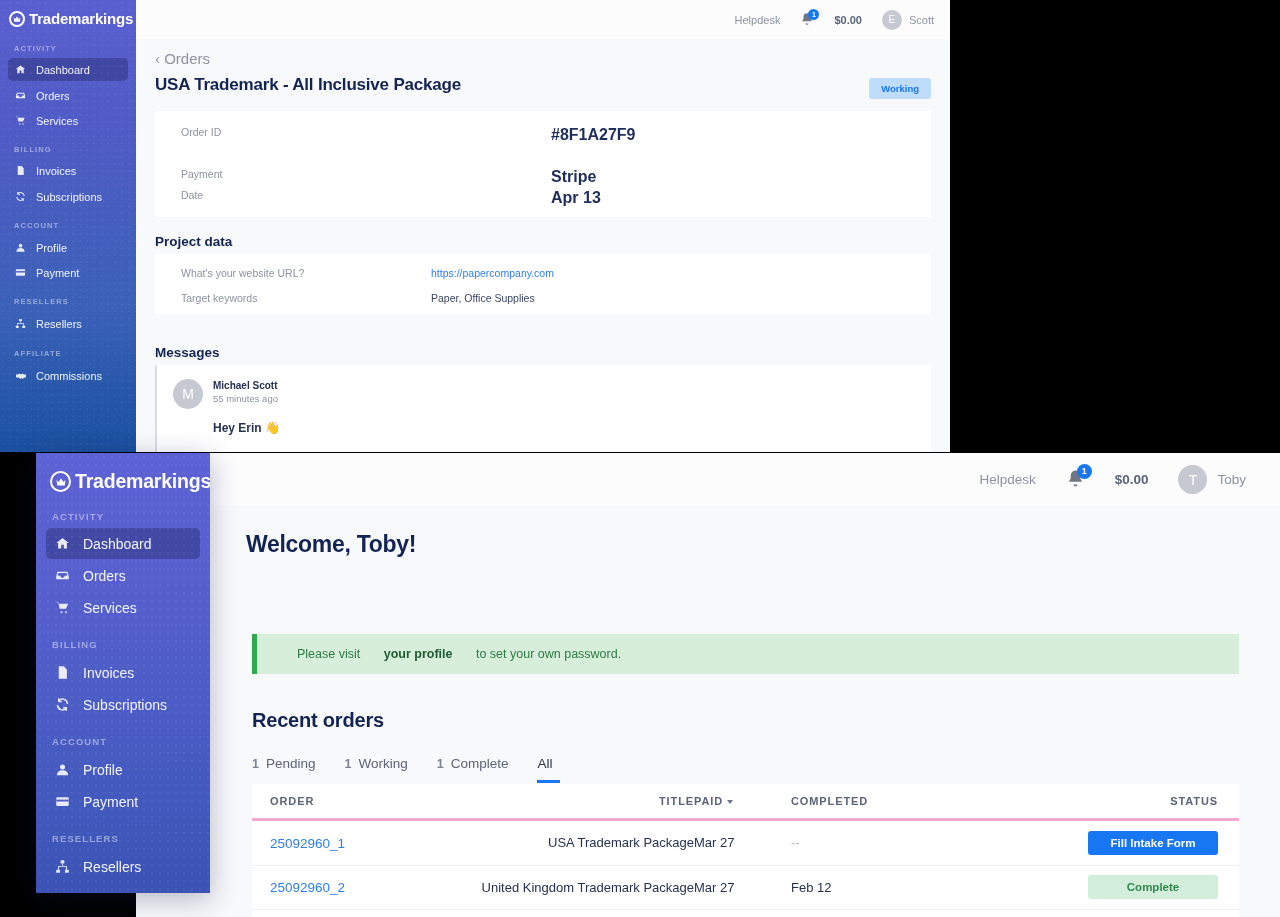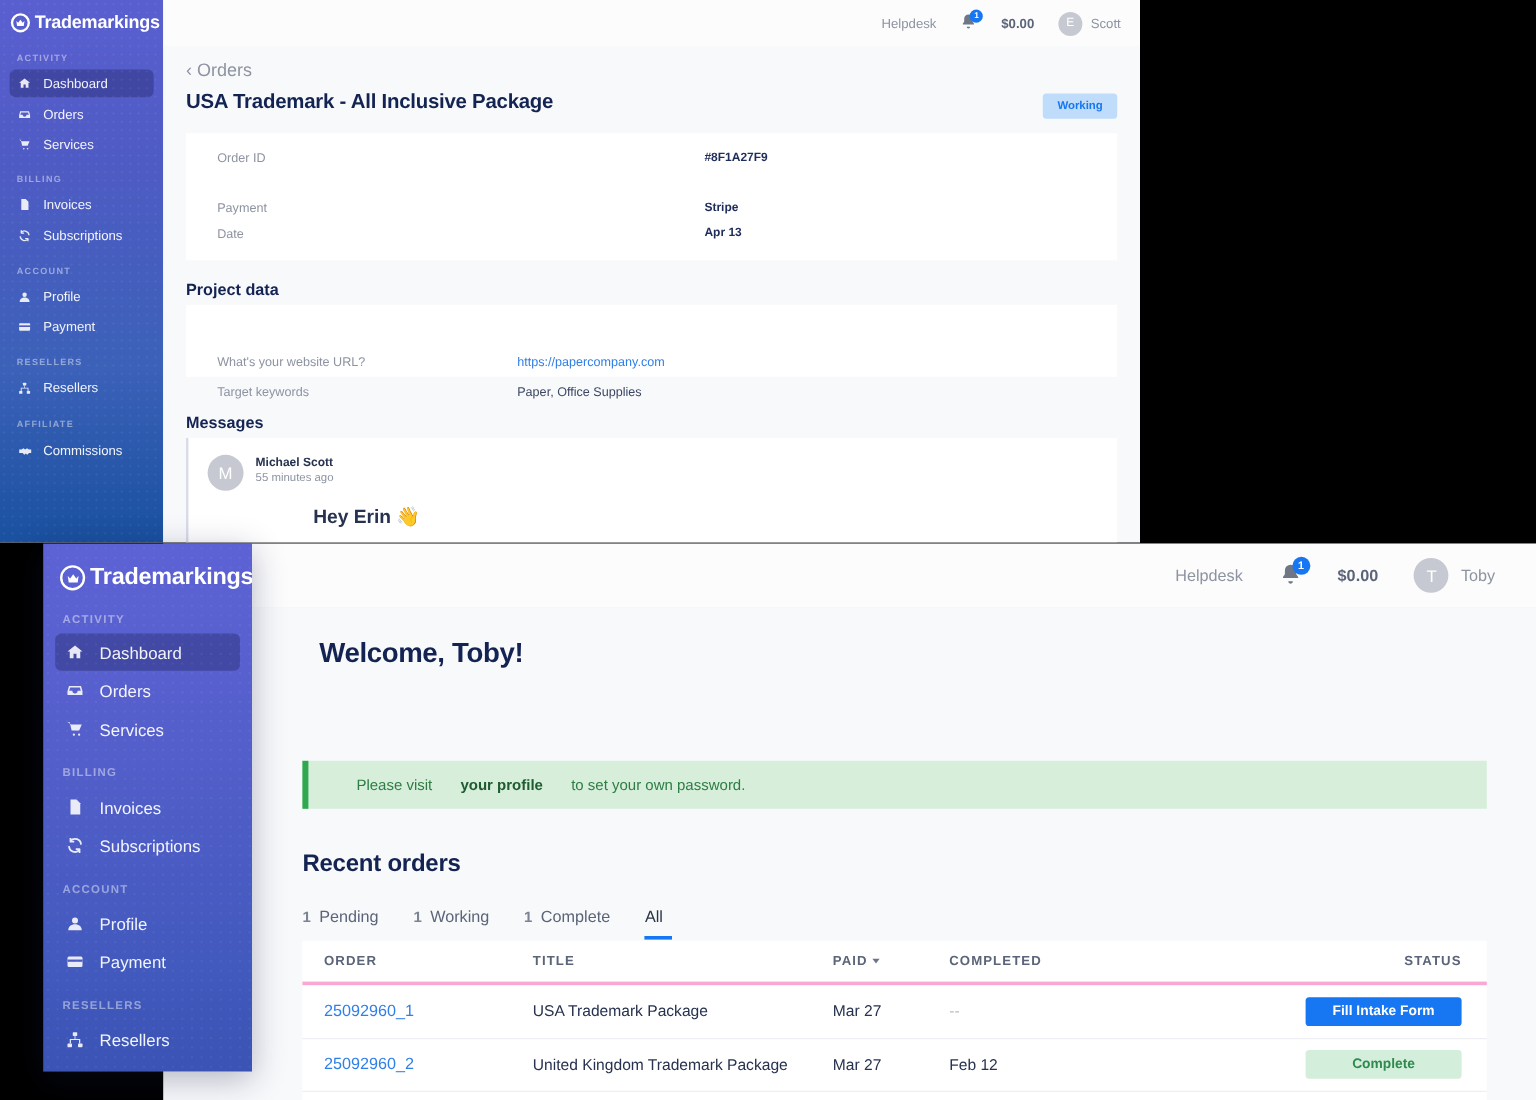--- a/index.html
+++ b/index.html
@@ -61,32 +61,32 @@
 
   #win-back .topbar { left: 136px; height: 39px; padding-right: 16px; gap: 20px; font-size: 11px; }
   #win-back .content { position: absolute; left: 136px; top: 39px; right: 0; bottom: 0; background: #f8f9fb; }
 
   .bb-crumb { position:absolute; left: 19px; top: 11px; color: #8d93a1; font-size: 15px; }
   .bb-title { position:absolute; left: 19px; top: 36px; font-size: 17px; font-weight: 700; color: #132352; letter-spacing:-.2px; }
   .bb-status { position:absolute; right: 19px; top: 39px; background: #bfdcfb; color: #1777f2; font-size: 9.5px; font-weight: 600; padding: 5px 12px; border-radius: 3px; }
   .bb-card1 { position:absolute; left: 19px; top: 72px; right: 19px; height: 106px; background:#fff; }
   .bb-card1 .kv-row { position:absolute; left: 26px; right: 20px; }
   .bb-card1 .kv-k { width: 370px; font-size: 10.5px; }
-  .bb-card1 .kv-v { font-size: 10px; margin-left: 36px; }
+  .bb-card1 .kv-v { font-size: 16px; }
   .bb-h-project { position:absolute; left: 19px; top: 195px; font-size: 13.5px; }
   .bb-card2 { position:absolute; left: 19px; top: 215px; right: 19px; height: 60px; background:#fff; }
-  .bb-card2 .kv-row { position:absolute; left: 26px; right: 20px; margin-top: 29px; }
+  .bb-card2 .kv-row { position:absolute; left: 26px; right: 20px; }
   .bb-card2 .kv-k { width: 250px; font-size: 10.5px; }
   .bb-link { color: #2f7fe8; font-size: 10.5px; }
   .bb-h-msg { position:absolute; left: 19px; top: 306px; font-size: 13.5px; }
   .bb-card3 { position:absolute; left: 19px; top: 326px; right: 19px; bottom: 0; background:#fff; border-left: 2px solid #d8dce6; }
   .msg-av { position:absolute; left: 16px; top: 14px; width: 30px; height: 30px; border-radius: 50%; background:#c6c9d1; color:#fff; display:flex; align-items:center; justify-content:center; font-size: 14px; }
   .msg-name { position:absolute; left: 56px; top: 15px; font-size: 10px; font-weight: 700; color:#26324f; }
   .msg-time { position:absolute; left: 56px; top: 28px; font-size: 9.5px; color:#8d93a1; }
-  .msg-body { position:absolute; left: 56px; top: 56px; font-size: 16px; font-weight: 700; color:#26324f;margin-left:48px; }
+  .msg-body { position:absolute; left: 56px; top: 56px; font-size: 12px; font-weight: 700; color:#26324f; }
 
   
   #win-front { left: 136px; top: 453px; width: 1144px; height: 464px; background: #f8f9fb; }
   #win-front .topbar { left: 74px; height: 53px; padding-right: 34px; gap: 30px; font-size: 13.5px; }
   #win-front .content { position: absolute; left: 74px; top: 53px; right: 0; bottom: 0; background: #f8f9fb; }
 
   
   #float-side {
     position: absolute; left: 36px; top: 453px; width: 174px; height: 440px;
     background: linear-gradient(178deg, #5d62d4 0%, #545fcb 38%, #4259bd 80%, #3a53b4 100%);
@@ -98,39 +98,39 @@
     background-image: radial-gradient(rgba(255,255,255,.06) 1px, transparent 1px);
     background-size: 8px 8px;
   }
   #float-side .brand { position:absolute; left: 14px; top: 17px; }
   #float-side .brand-mark { width: 21px; height: 21px; }
   #float-side .brand-text { font-size: 19.5px; }
   #float-side .nav-group { position:absolute; left: 16px; font-size: 9.5px; }
   #float-side .nav-item { position:absolute; left: 10px; right: 10px; height: 31px; padding-left: 8px; font-size: 14px; gap: 12px; }
   #float-side .nav-item .ico { width: 17px; }
 
-  .fw-title { position:absolute; left: 56px; top: 25px; font-size: 23px; font-weight: 700; color:#132352; letter-spacing:-.3px; }
+  .fw-title { position:absolute; left: 36px; top: 25px; font-size: 23px; font-weight: 700; color:#132352; letter-spacing:-.3px; }
   .fw-alert { position:absolute; left: 42px; top: 128px; right: 41px; height: 40px; background:#d6eeda; border-left: 5px solid #2fa84f; display:flex; align-items:center; }
   .fw-alert span { margin-left: 20px; font-size: 12.5px; color:#2e7d45; }
   .fw-alert .strongbit { color:#1f5c32; font-weight:700; }
   .fw-h-recent { position:absolute; left: 42px; top: 203px; font-size: 20px; font-weight:700; color:#132352; letter-spacing:-.2px; }
 
   .tabs { position:absolute; left: 42px; top: 243px; right: 41px; height: 34px; display:flex; align-items:flex-end; gap: 0; }
   .tab { display:flex; align-items:center; gap: 7px; padding: 0 13px 9px 0; margin-right: 16px; color:#5b6478; font-size: 13.5px; border-bottom: 3px solid transparent; }
   .tab .cnt { color:#7c8394; font-weight: 700; font-size: 12.5px; }
   .tab.active { color:#2b3446; border-bottom-color:#1777f2; padding-right: 8px; }
 
   .tbl { position:absolute; left: 42px; top: 278px; right: 41px; background:#fff; }
   .tbl .thead, .tbl .trow { display:flex; align-items:center; }
   .tbl .thead { height: 34px; border-bottom: 3px solid #f9a8d4; }
   .tbl .th { color:#5b6478; font-size: 11px; font-weight:700; letter-spacing:.9px; }
   .tbl .trow { height: 43.5px; border-bottom: 1px solid #edeff3; }
   .tbl .trow:last-child { border-bottom: none; }
   .c-order { width: 192px; padding-left: 18px; box-sizing: border-box; }
-  .c-title { width: 250px; }
+  .c-title { width: 250px; text-align: right; }
   .c-paid  { width: 97px; }
   .c-comp  { width: 212px; }
   .c-stat  { flex: 1; text-align: right; padding-right: 21px; box-sizing: border-box; }
   .link-order { color:#2f7fe8; font-size: 13.5px; }
   .cell { color:#26324f; font-size: 13px; }
   .cell.muted { color:#b7bcc7; }
   .pill { display:inline-block; width: 130px; text-align:center; font-size: 11.5px; font-weight:700; border-radius: 3px; padding: 6px 0; }
   .pill.primary { background:#1777f2; color:#fff; }
   .pill.complete { background:#d3eedb; color:#2f8a4e; }
   .caret { display:inline-block; width:0;height:0;border-left:3.5px solid transparent;border-right:3.5px solid transparent;border-top:4px solid #6b7488; margin-left:4px; vertical-align: middle;}

